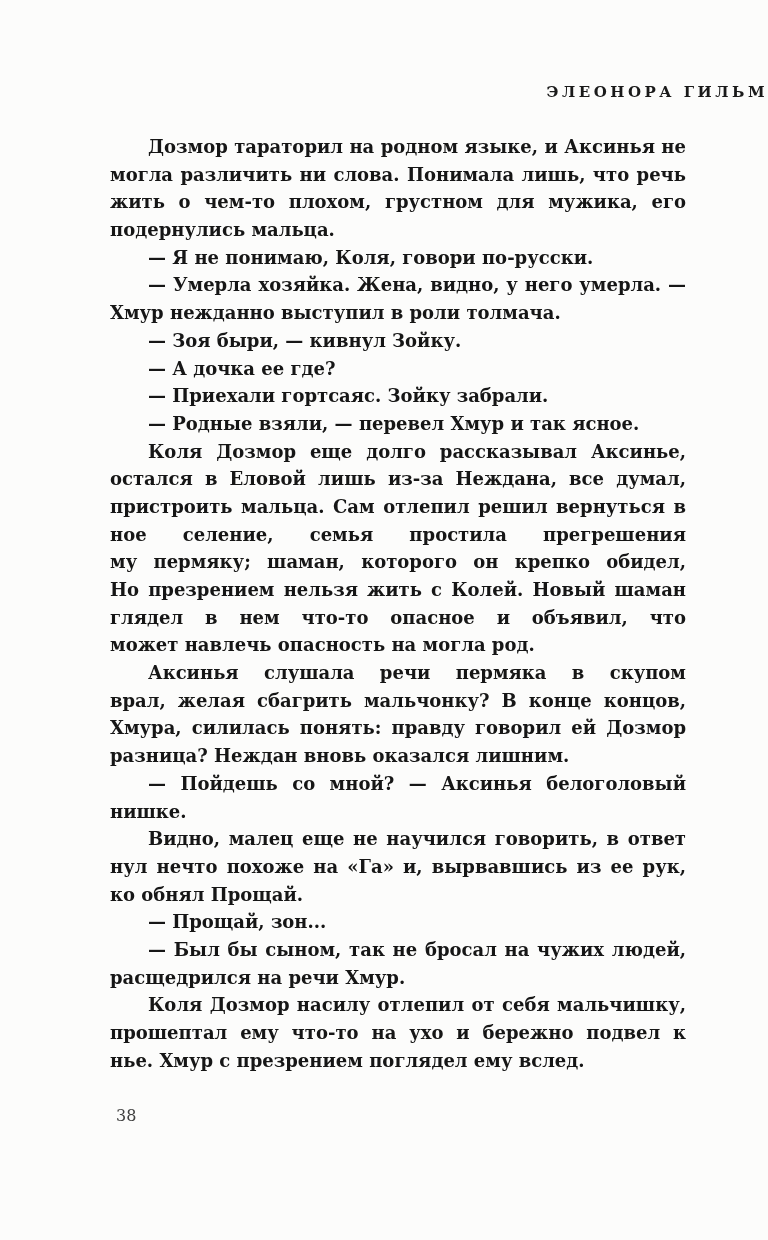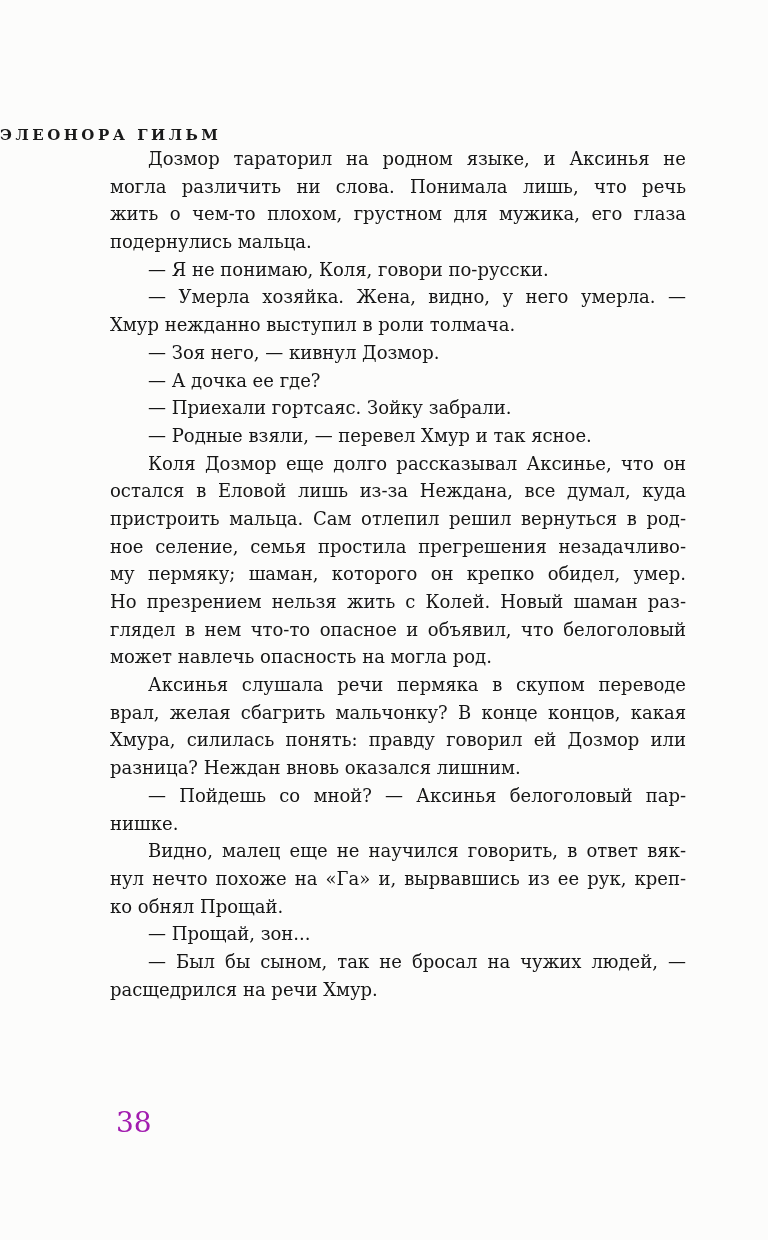--- a/index.html
+++ b/index.html
@@ -18,32 +18,32 @@
   .page {
     position: absolute;
     inset: 0;
     background: #fcfcfb;
   }
   .running-header {
     position: absolute;
     top: 83px;
     left: 0;
     width: 100%;
-    text-align: left;
+    text-align: right;
     font-size: 15px;
     font-weight: bold;
     letter-spacing: 3.5px;
     color: #1a1a1a;
-    margin-top: 43px;
   }
   .text-block {
     position: absolute;
-    top: 145px;
+    top: 133px;
     left: 110px;
     width: 576px;
+    font-weight: bold;
   }
   .paragraph {
     margin: 0;
   }
   .line {
     height: 27.7px;
     line-height: 27.7px;
     font-size: 18px;
     text-align: justify;
     text-align-last: justify;
@@ -53,22 +53,22 @@
   .line.last {
     text-align-last: left;
   }
   .line.indent {
     padding-left: 38px;
   }
   .page-number {
     position: absolute;
     top: 1106px;
     left: 116px;
-    font-size: 28px;
-    color: #a21caf;
+    font-size: 16px;
+    color: #404040;
   }
 </style>
 </head>
 <body>
 
 <div class="page">
   <div class="running-header">ЭЛЕОНОРА ГИЛЬМ</div>
 
   <div class="text-block">
       <div class="paragraph">
@@ -78,21 +78,21 @@
         <div class="line last">подернулись мальца.</div>
       </div>
       <div class="paragraph">
         <div class="line indent last">— Я не понимаю, Коля, говори по-русски.</div>
       </div>
       <div class="paragraph">
         <div class="line indent">— Умерла хозяйка. Жена, видно, у него умерла. —</div>
         <div class="line last">Хмур нежданно выступил в роли толмача.</div>
       </div>
       <div class="paragraph">
-        <div class="line indent last">— Зоя него, — кивнул Дозмор.</div>
+        <div class="line indent last">— Зоя быри, — кивнул Зойку.</div>
       </div>
       <div class="paragraph">
         <div class="line indent last">— А дочка ее где?</div>
       </div>
       <div class="paragraph">
         <div class="line indent last">— Приехали гортсаяс. Зойку забрали.</div>
       </div>
       <div class="paragraph">
         <div class="line indent last">— Родные взяли, — перевел Хмур и так ясное.</div>
       </div>
@@ -121,16 +121,21 @@
         <div class="line">нул нечто похоже на «Га» и, вырвавшись из ее рук, креп-</div>
         <div class="line last">ко обнял Прощай.</div>
       </div>
       <div class="paragraph">
         <div class="line indent last">— Прощай, зон...</div>
       </div>
       <div class="paragraph">
         <div class="line indent">— Был бы сыном, так не бросал на чужих людей, —</div>
         <div class="line last">расщедрился на речи Хмур.</div>
       </div>
+      <div class="paragraph">
+        <div class="line indent">Коля Дозмор насилу отлепил от себя мальчишку,</div>
+        <div class="line">прошептал ему что-то на ухо и бережно подвел к Акси-</div>
+        <div class="line last">нье. Хмур с презрением поглядел ему вслед.</div>
+      </div>
     </div>
 
   <div class="page-number">38</div>
 </div>
 
 </body></html>

